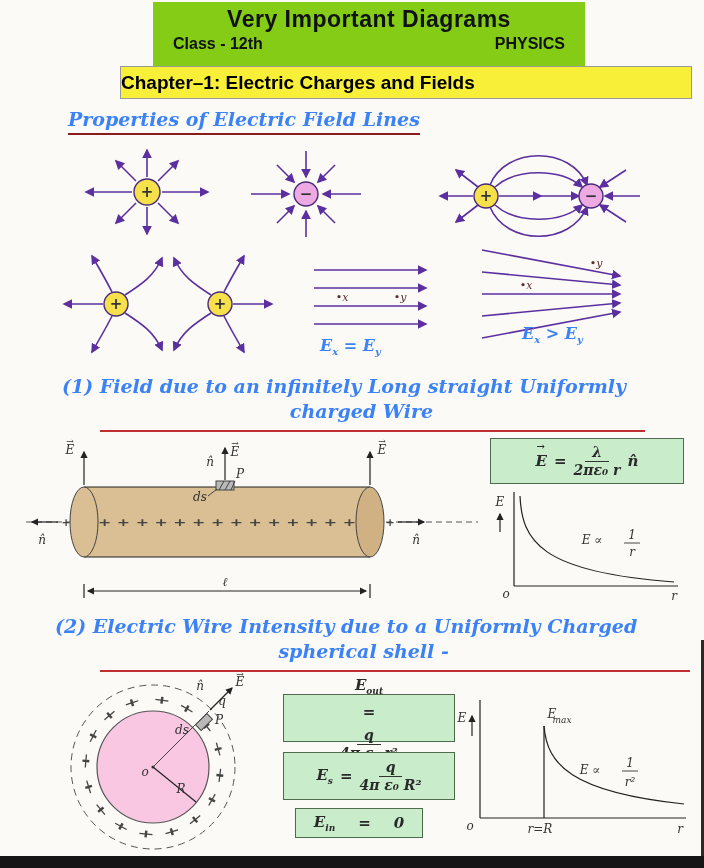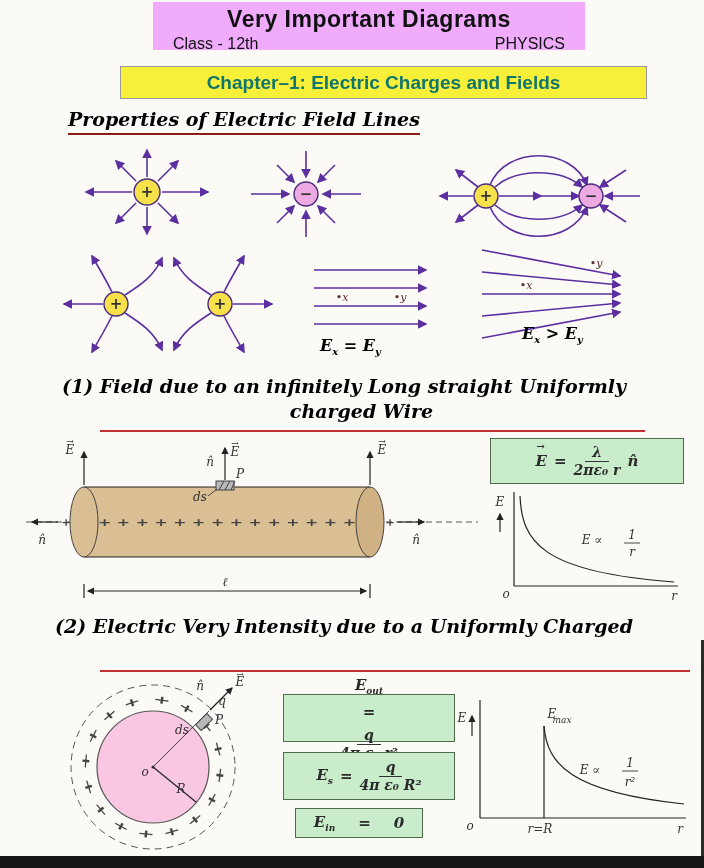--- a/index.html
+++ b/index.html
@@ -1,27 +1,27 @@
 <!DOCTYPE html>
 <html><head>
 <meta charset="utf-8">
 <style>
   * { margin:0; padding:0; box-sizing:border-box; }
   body { width:704px; height:868px; font-family:"Liberation Sans", sans-serif; background:#e9e9e9; }
   .page { position:relative; width:704px; height:868px; background:#fbfaf6; overflow:hidden; }
 
   
-  .header-box { position:absolute; left:153px; top:2px; width:432px; height:48px; background:#f0abfc; padding:4px 20px 8px 20px; }
+  .header-box { position:absolute; left:153px; top:2px; width:432px; height:65px; background:#84cc16; padding:4px 20px 8px 20px; }
   .header-title { font-size:23px; font-weight:bold; letter-spacing:0.5px; color:#111; text-align:center; }
-  .header-sub { display:flex; justify-content:space-between; font-size:16px; font-weight:normal; color:#111; margin-top:2px; }
-
-  .chapter-box { position:absolute; left:120px; top:66px; width:527px; height:33px; background:#f8ef39; border:1px solid #999; text-align:center; line-height:31px; font-size:19px; font-weight:bold; color:#0f766e; }
+  .header-sub { display:flex; justify-content:space-between; font-size:16px; font-weight:bold; color:#111; margin-top:2px; }
+
+  .chapter-box { position:absolute; left:120px; top:66px; width:572px; height:33px; background:#f8ef39; border:1px solid #999; line-height:31px; font-size:19px; font-weight:bold; color:#000000; }
 
   
-  .hw { color:#000000; font-family:"DejaVu Serif", serif; font-style:italic; font-weight:600; }
+  .hw { color:#3b82f6; font-family:"DejaVu Serif", serif; font-style:italic; font-weight:600; }
   .properties-head { position:absolute; left:68px; top:108px; font-size:19px; border-bottom:2px solid #8a1c1c; padding-bottom:3px; }
   .section-head { position:absolute; font-size:19px; line-height:1.32;text-align:center; }
   .section-head .l2 { display:block; margin-left:35px; }
   .redline { position:absolute; height:2px; background:#c03030; }
 
   .eq-label { position:absolute; font-size:16px; }
   .eq-label sub { font-size:10px; }
 
   
   svg.dg { position:absolute; overflow:visible; }
@@ -239,21 +239,22 @@
     <text x="14" y="112" class="lab">o</text>
     <text x="182" y="114" class="lab">r</text>
     <path d="M28,10 C30,55 48,86 182,96" class="blk"></path>
     <text x="100" y="58" class="lab" text-anchor="start">E ∝</text>
     <text x="140" y="53" class="lab">1</text>
     <line x1="132" y1="57" x2="148" y2="57" class="thin"></line>
     <text x="140" y="70" class="lab">r</text>
   </svg>
 
   <div class="section-head hw" style="left:55px; top:614px;">
-    <span>(2)</span>&nbsp;<span>Electric Very Intensity due to a Uniformly Charged</span>
+    <span>(2)</span>&nbsp;<span>Electric Wire Intensity due to a Uniformly Charged</span>
+    <span class="l2">spherical shell -</span>
   </div>
   <div class="redline" style="left:100px; top:670px; width:590px;"></div>
 
   <svg class="dg" style="left:48px; top:672px;" width="215" height="182" viewBox="0 0 215 182">
     <circle cx="105" cy="95" r="82" fill="none" stroke="#555" stroke-width="1" stroke-dasharray="7,5"></circle>
     <path id="ringp" d="M105,31 a64,64 0 1 1 -0.01,0" fill="none"></path>
     <text class="plustxt" font-size="12">
       <textPath href="#ringp" textLength="390" lengthAdjust="spacingAndGlyphs">+ + + + + + + + + + + + + + + +</textPath>
     </text>
     <circle cx="105" cy="95" r="56" fill="#f9c7e2" stroke="#555" stroke-width="1.2"></circle>

